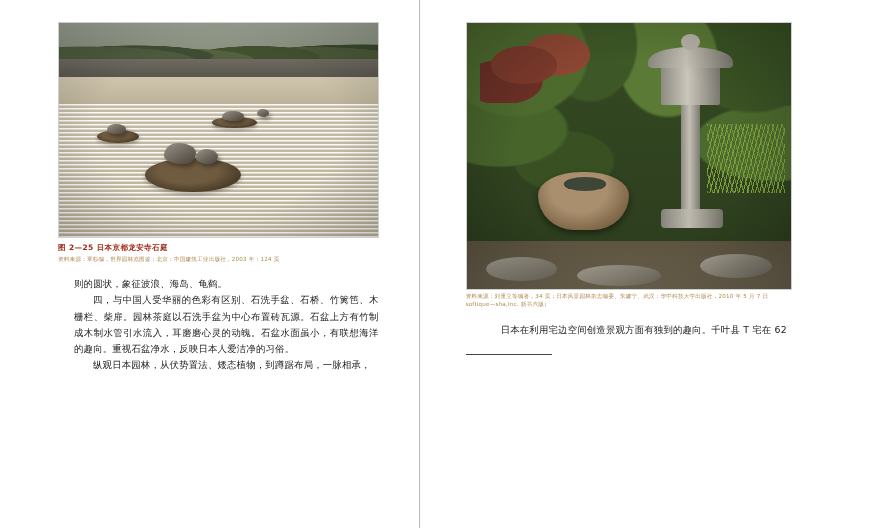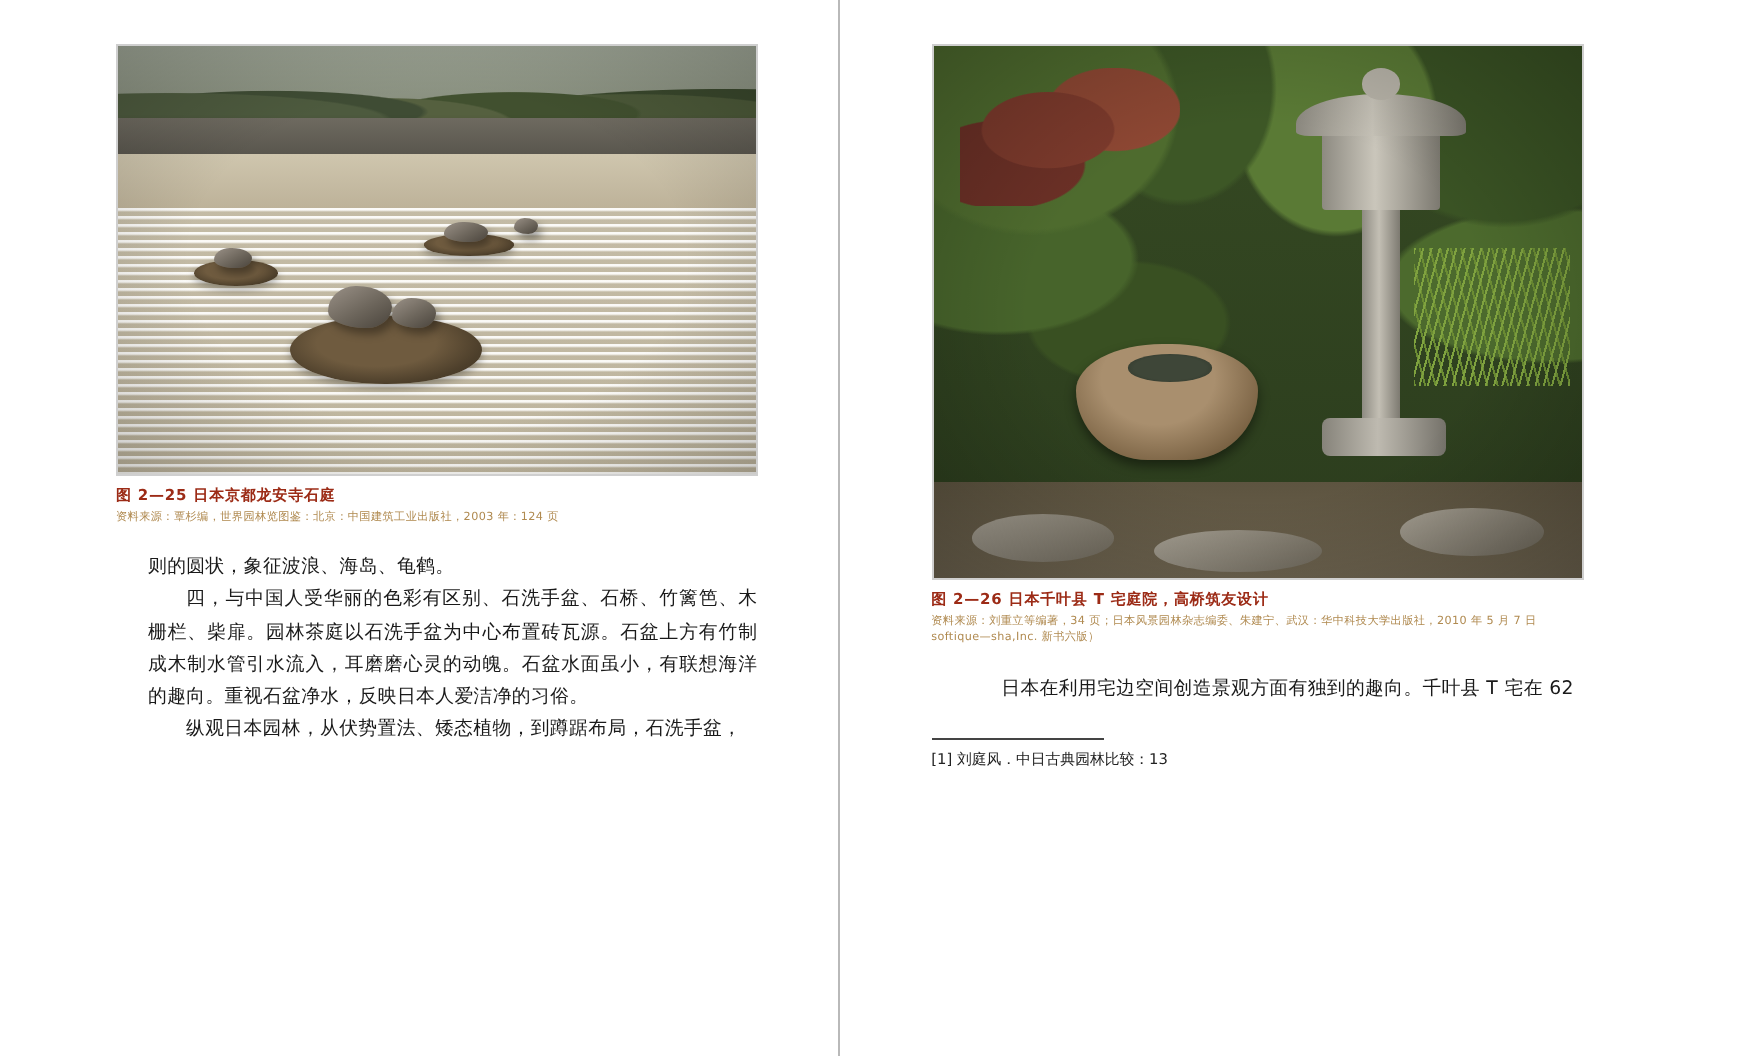--- a/index.html
+++ b/index.html
@@ -287,21 +287,21 @@
         <div class="rock r5"></div>
         <div class="vign"></div>
       </div>
       <figcaption class="fig-caption">图 2—25  日本京都龙安寺石庭</figcaption>
       <div class="fig-source">资料来源：覃杉编，世界园林览图鉴：北京：中国建筑工业出版社，2003 年：124 页</div>
     </figure>
 
     <div class="body-text">
       <p>则的圆状，象征波浪、海岛、龟鹤。</p>
       <p class="indent">四，与中国人受华丽的色彩有区别、石洗手盆、石桥、竹篱笆、木栅栏、柴扉。园林茶庭以石洗手盆为中心布置砖瓦源。石盆上方有竹制成木制水管引水流入，耳磨磨心灵的动魄。石盆水面虽小，有联想海洋的趣向。重视石盆净水，反映日本人爱洁净的习俗。</p>
-      <p class="indent">纵观日本园林，从伏势置法、矮态植物，到蹲踞布局，石洗手盆，</p>
+      <p class="indent">纵观日本园林，从伏势置法、矮态植物，到蹲踞布局，一脉相承，</p>
     </div>
 
   </div>
 
   <div class="gutter"></div>
 
   <div class="page page-right">
 
     <figure class="figure">
       <div class="photo photo-right garden">
@@ -314,26 +314,24 @@
         <div class="lantern-cap"></div>
         <div class="lantern-base"></div>
         <div class="basin"></div>
         <div class="basin-water"></div>
         <div class="ground"></div>
         <div class="stone s1"></div>
         <div class="stone s2"></div>
         <div class="stone s3"></div>
         <div class="vign"></div>
       </div>
-      <figcaption class="fig-caption">图 2—26  日本千叶县 T 宅庭院，高桥筑友设计</figcaption>
       <div class="fig-source">资料来源：刘重立等编著，34 页；日本风景园林杂志编委、朱建宁、武汉：华中科技大学出版社，2010 年 5 月 7 日 softique—sha,Inc. 新书六版）</div>
     </figure>
 
     <div class="body-text">
       <p class="indent">日本在利用宅边空间创造景观方面有独到的趣向。千叶县 T 宅在 62</p>
     </div>
 
     <div class="footnote-rule"></div>
-    <div class="footnote">[1] 刘庭风．中日古典园林比较：13</div>
 
   </div>
 
 </div>
 
 </body></html>

